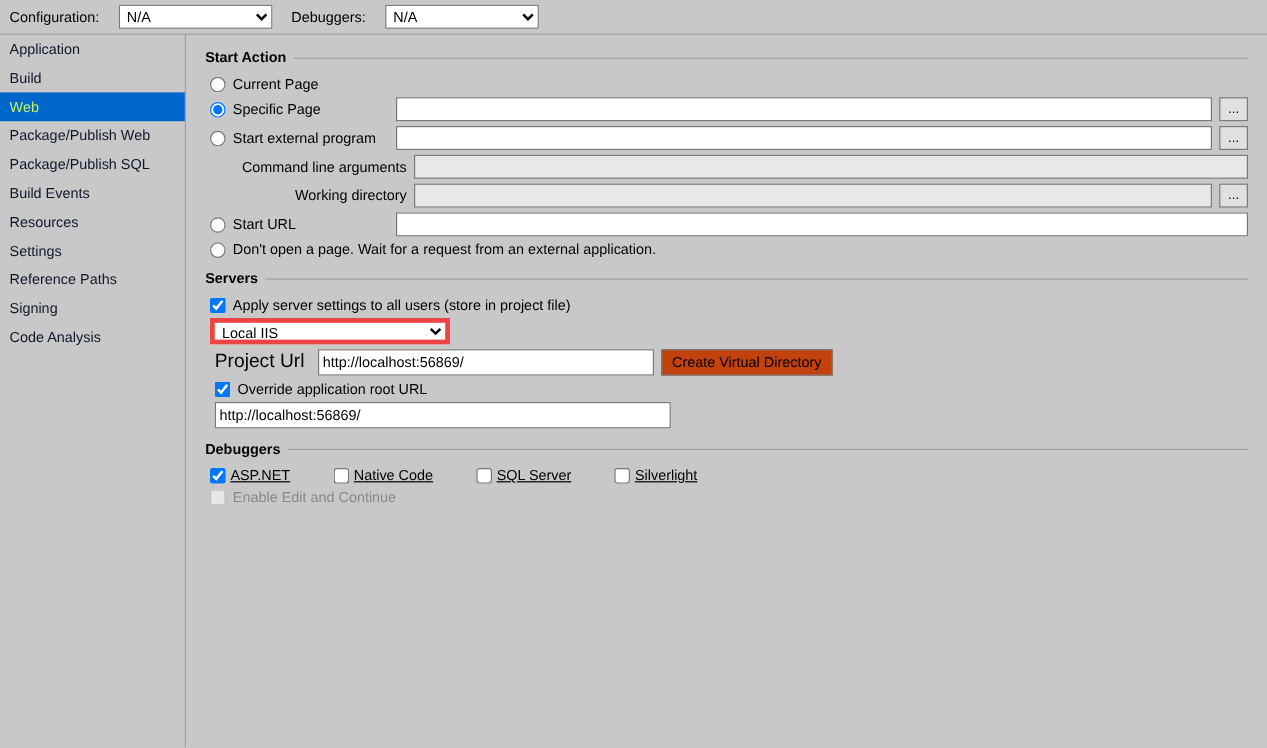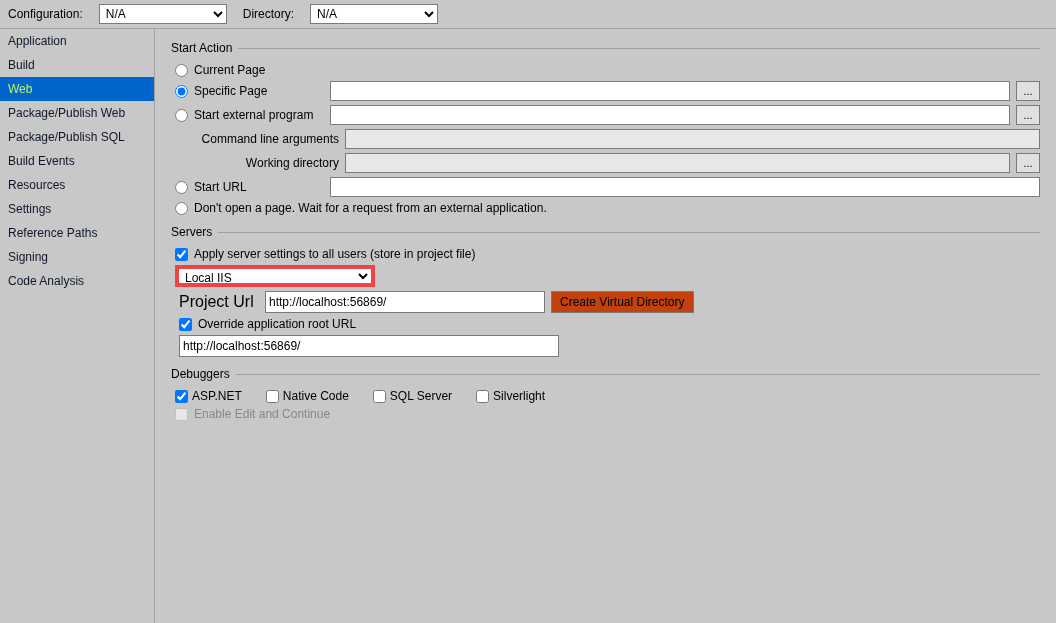--- a/index.html
+++ b/index.html
@@ -56,21 +56,21 @@
       color: #bef264;
     }
     .content-area {
       flex: 1;
       background: #c8c8c8;
       overflow-y: auto;
       padding: 8px 16px;
     }
     .section-header {
       font-size: 12px;
-      font-weight: normal;
+      font-weight: bold;
       margin-bottom: 8px;
       margin-top: 4px;
       display: flex;
       align-items: center;
       gap: 6px;
     }
     .section-header::after {
       content: '';
       flex: 1;
       height: 1px;
@@ -220,24 +220,25 @@
       width: 380px;
       height: 22px;
       border: 1px solid #7a7a7a;
       background: #fff;
       font-size: 12px;
       padding: 1px 3px;
     }
     .debuggers-row {
       display: flex;
       align-items: center;
-      gap: 24px;
+      gap: 36px;
       margin: 4px 0;
       padding-left: 4px;
       flex-wrap: wrap;
+      text-decoration: underline;
     }
     .debugger-item {
       display: flex;
       align-items: center;
       gap: 4px;
     }
     .debugger-item input[type="checkbox"] {
       margin: 0;
     }
     .debugger-item label {
@@ -249,21 +250,21 @@
     select option { font-size: 12px; }
   </style>
 </head>
 <body>
 
 <div class="top-bar">
   <label>Configuration:</label>
   <select>
     <option>N/A</option>
   </select>
-  <label>Directory:</label>
+  <label>Debuggers:</label>
   <select>
     <option>N/A</option>
   </select>
 </div>
 
 <div class="main-layout">
   <div class="sidebar" id="sidebar-container">
       <div class="sidebar-item">Application</div>
       <div class="sidebar-item">Build</div>
       <div class="sidebar-item active">Web</div>

